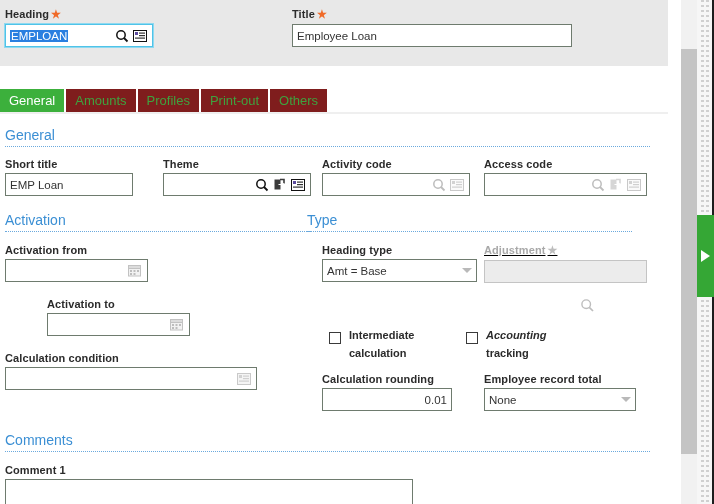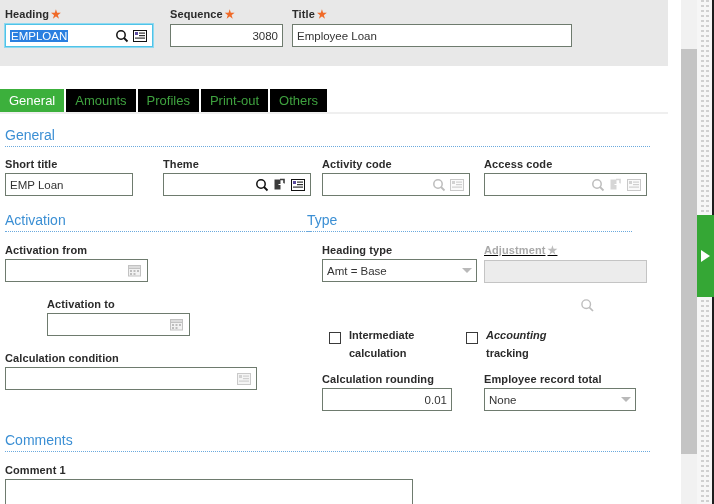--- a/index.html
+++ b/index.html
@@ -80,21 +80,21 @@
     width: 668px; height: 23px;
     display: flex;
     align-items: flex-start;
   }
   .tab {
     height: 23px;
     padding: 0 9px;
     display: flex;
     align-items: center;
     font-size: 13px;
-    background: #000000;
+    background: #7f1d1d;
     color: #3fa23f;
     margin-right: 2px;
     white-space: nowrap;
   }
   .tab.active {
     background: #3cb03c;
     color: #ffffff;
   }
   .tab-underline {
     position: absolute; left: 0; top: 112px;
@@ -217,26 +217,20 @@
               <rect x="0.5" y="0.5" width="13" height="11" fill="#fff" stroke="#111"></rect>
               <rect x="2" y="2" width="3" height="3" fill="#5b4b9e"></rect>
               <rect x="6" y="2.5" width="6" height="1.2" fill="#333"></rect>
               <rect x="6" y="5" width="6" height="1.2" fill="#333"></rect>
               <rect x="2" y="7.5" width="10" height="1.2" fill="#333"></rect>
             </svg>
         </span>
       </div>
     </div>
 
-    <div class="hdr-field" style="left:170px; top:8px; width:113px;">
-      <span class="field-label"><span>Sequence</span><span class="req-star">★</span></span>
-      <div class="inp" style="width:113px;">
-        <span class="txt right">3080</span>
-      </div>
-    </div>
 
     <div class="hdr-field" style="left:292px; top:8px; width:280px;">
       <span class="field-label"><span>Title</span><span class="req-star">★</span></span>
       <div class="inp" style="width:280px;">
         <span class="txt">Employee Loan</span>
       </div>
     </div>
   </div>
 
   <div class="tabbar">

